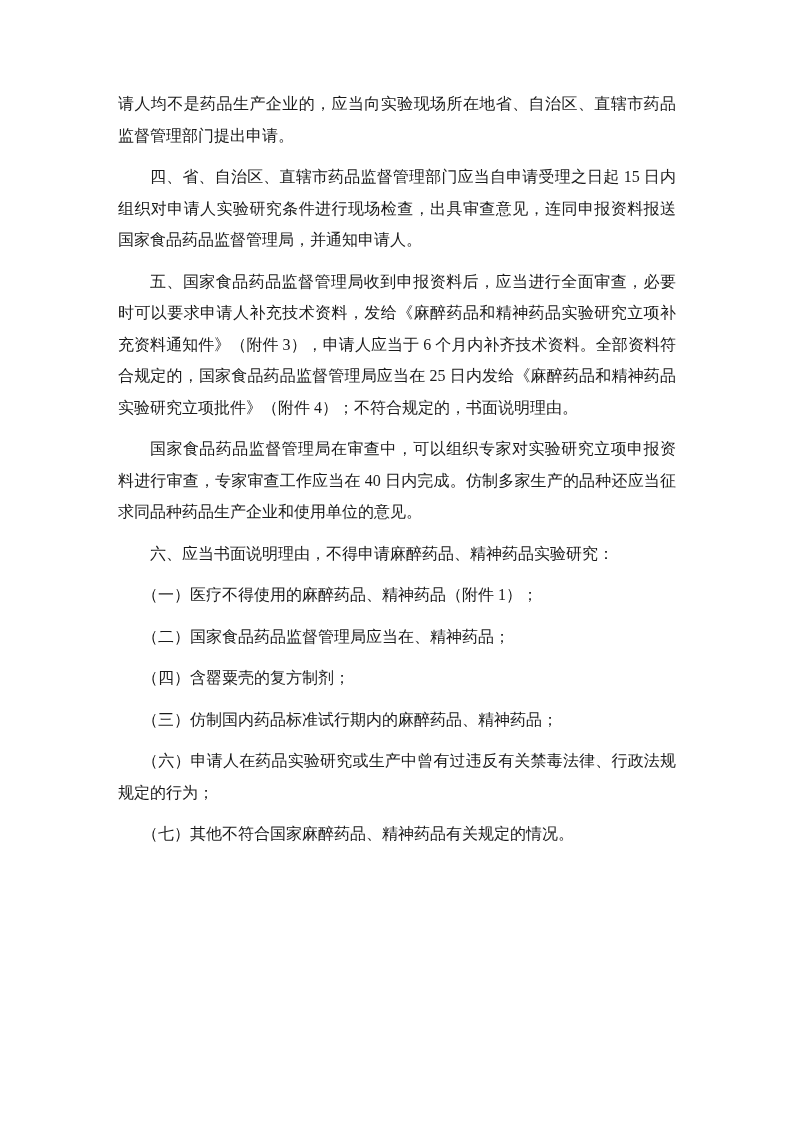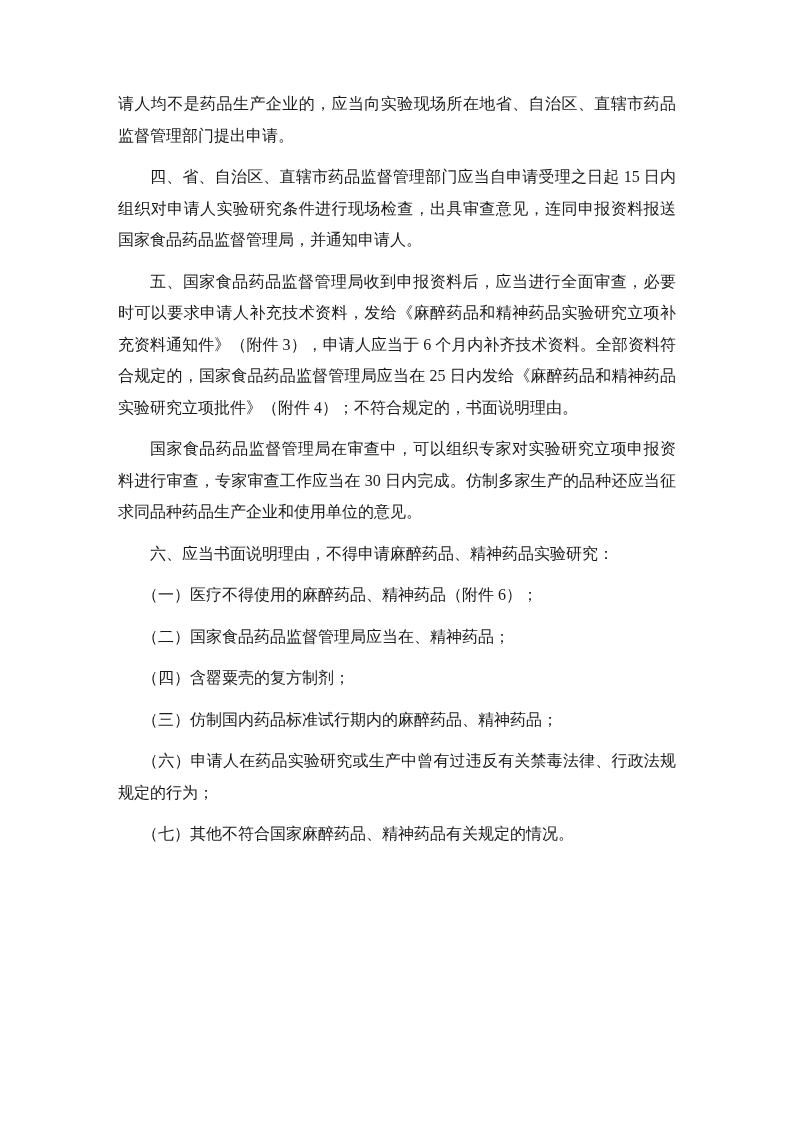--- a/index.html
+++ b/index.html
@@ -47,23 +47,23 @@
   }
 </style>
 </head>
 <body>
 
 <div class="page">
   <div class="content">
     <p class="continuation">请人均不是药品生产企业的，应当向实验现场所在地省、自治区、直辖市药品监督管理部门提出申请。</p>
     <p>四、省、自治区、直辖市药品监督管理部门应当自申请受理之日起 15 日内组织对申请人实验研究条件进行现场检查，出具审查意见，连同申报资料报送国家食品药品监督管理局，并通知申请人。</p>
     <p>五、国家食品药品监督管理局收到申报资料后，应当进行全面审查，必要时可以要求申请人补充技术资料，发给《麻醉药品和精神药品实验研究立项补充资料通知件》（附件 3），申请人应当于 6 个月内补齐技术资料。全部资料符合规定的，国家食品药品监督管理局应当在 25 日内发给《麻醉药品和精神药品实验研究立项批件》（附件 4）；不符合规定的，书面说明理由。</p>
-    <p>国家食品药品监督管理局在审查中，可以组织专家对实验研究立项申报资料进行审查，专家审查工作应当在 30 日内完成。仿制多家生产的品种还应当征求同品种药品生产企业和使用单位的意见。</p>
+    <p>国家食品药品监督管理局在审查中，可以组织专家对实验研究立项申报资料进行审查，专家审查工作应当在 40 日内完成。仿制多家生产的品种还应当征求同品种药品生产企业和使用单位的意见。</p>
     <p>六、应当书面说明理由，不得申请麻醉药品、精神药品实验研究：</p>
-    <p class="item">（一）医疗不得使用的麻醉药品、精神药品（附件 6）；</p>
+    <p class="item">（一）医疗不得使用的麻醉药品、精神药品（附件 1）；</p>
     <p class="item">（二）国家食品药品监督管理局应当在、精神药品；</p>
     <p class="item">（四）含罂粟壳的复方制剂；</p>
     <p class="item">（三）仿制国内药品标准试行期内的麻醉药品、精神药品；</p>
     <p class="item">（六）申请人在药品实验研究或生产中曾有过违反有关禁毒法律、行政法规规定的行为；</p>
     <p class="item">（七）其他不符合国家麻醉药品、精神药品有关规定的情况。</p>
   </div>
   <div class="footer">13 / 94</div>
 </div>
 
 </body></html>

